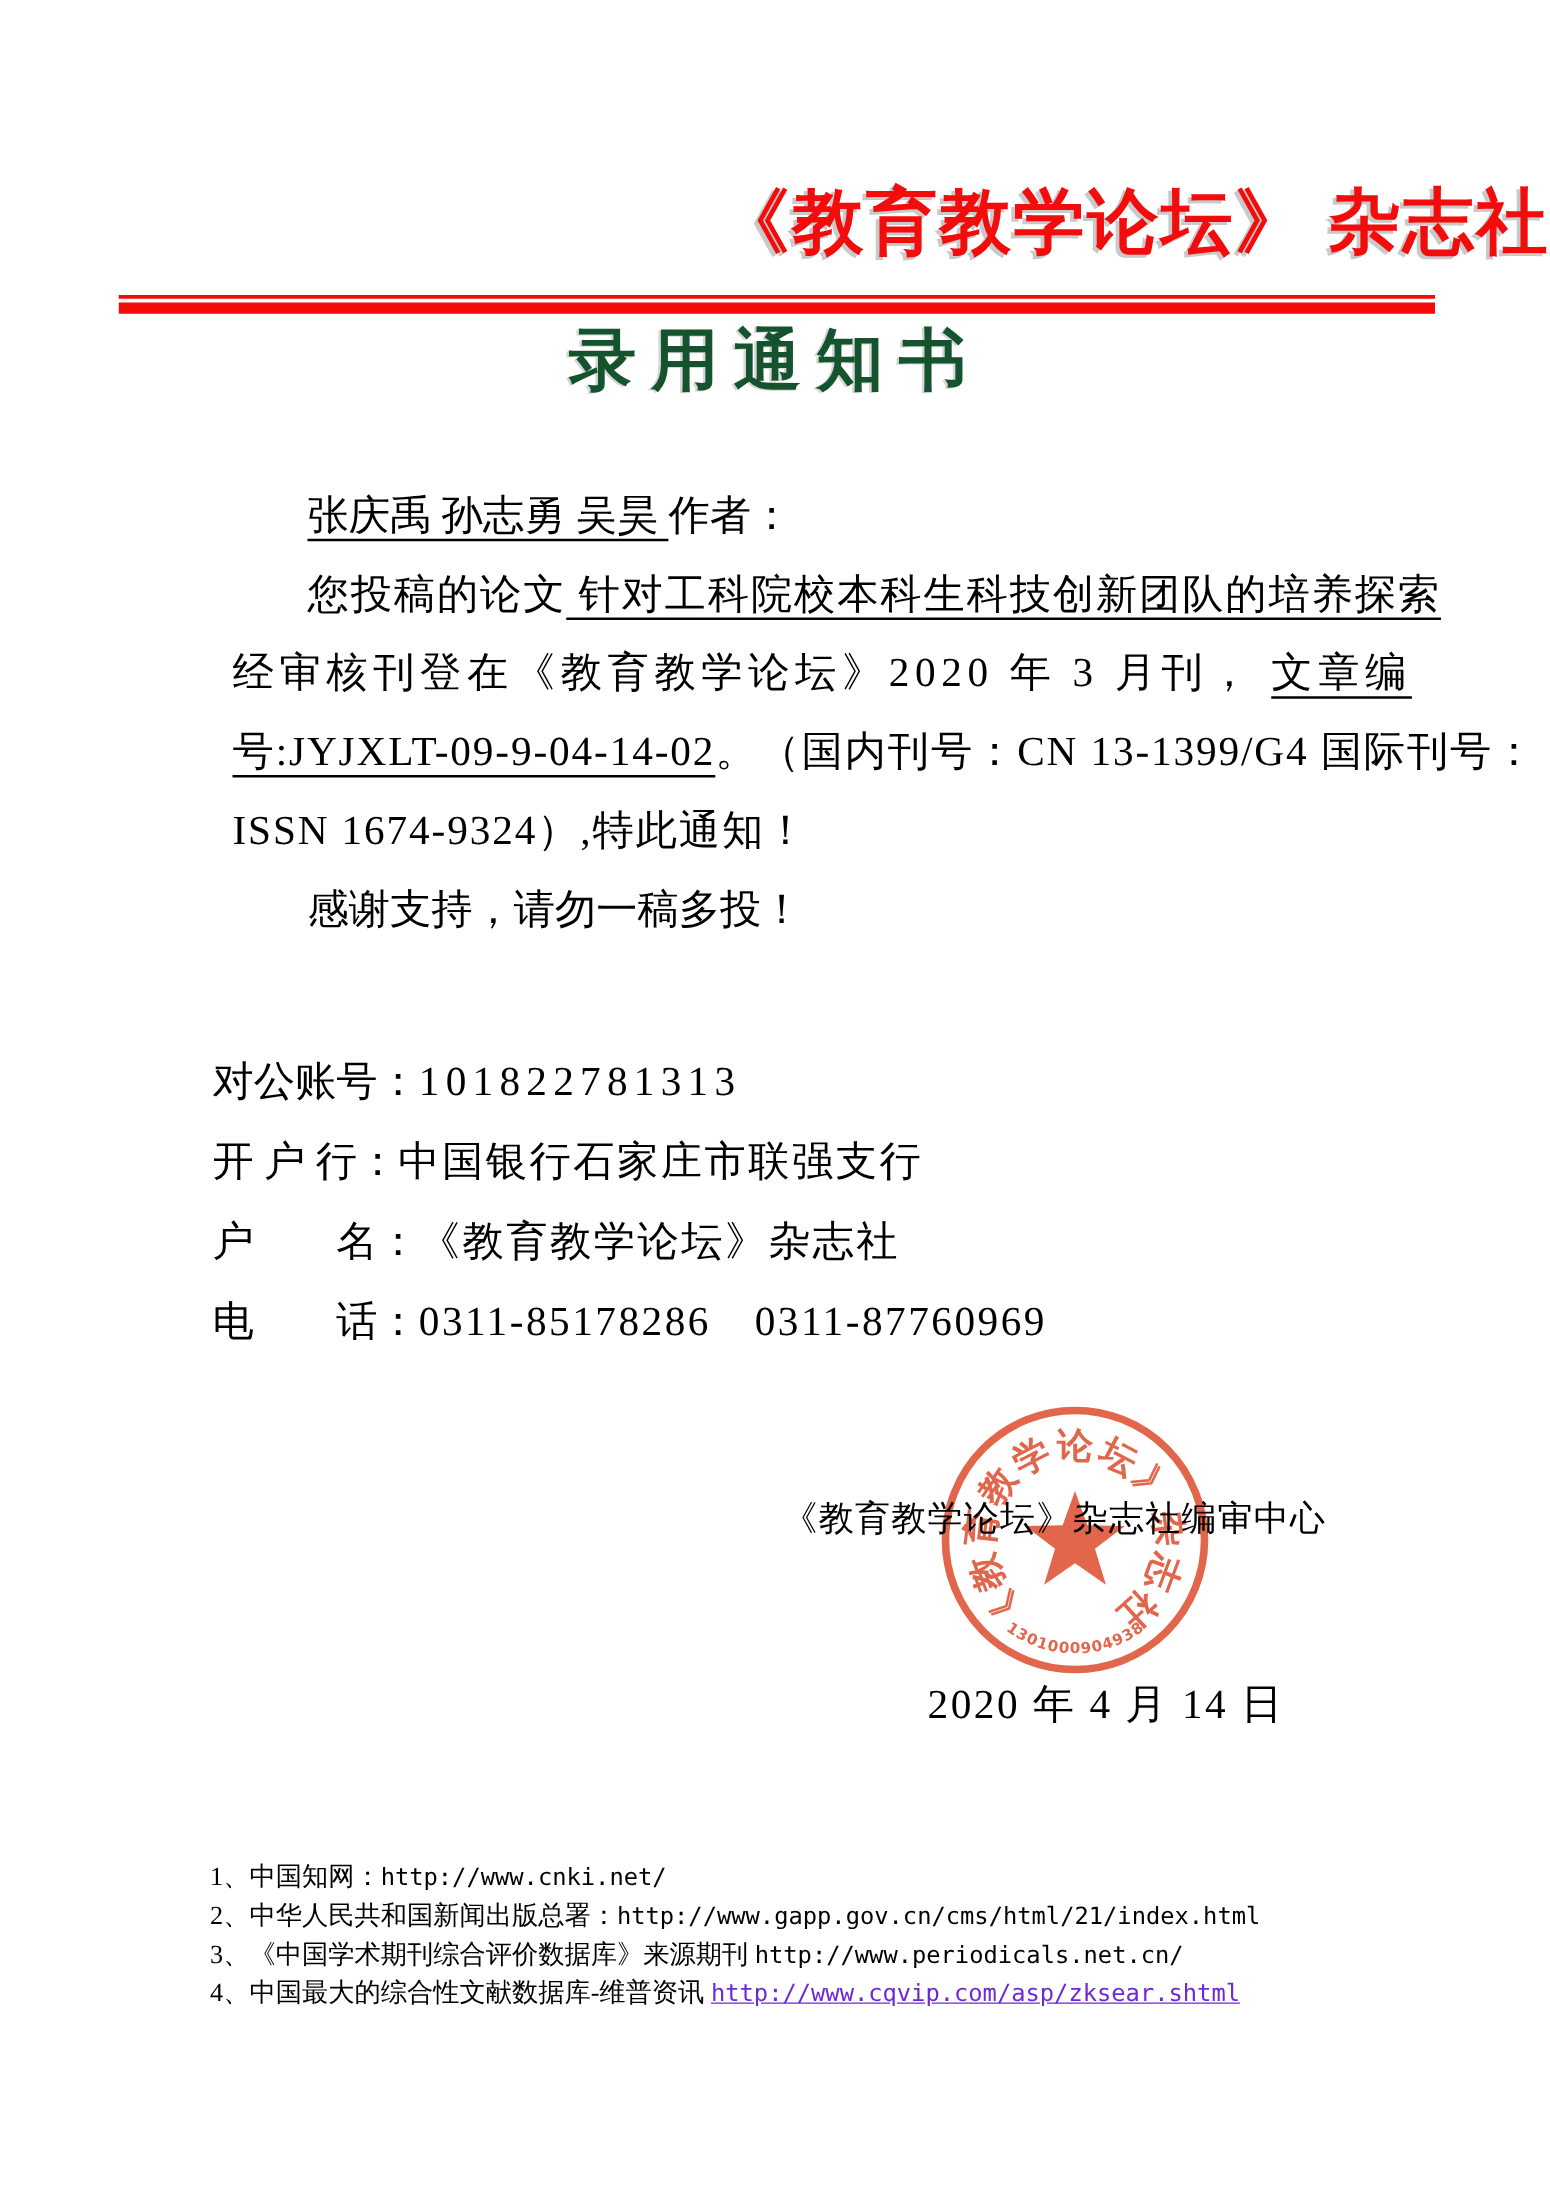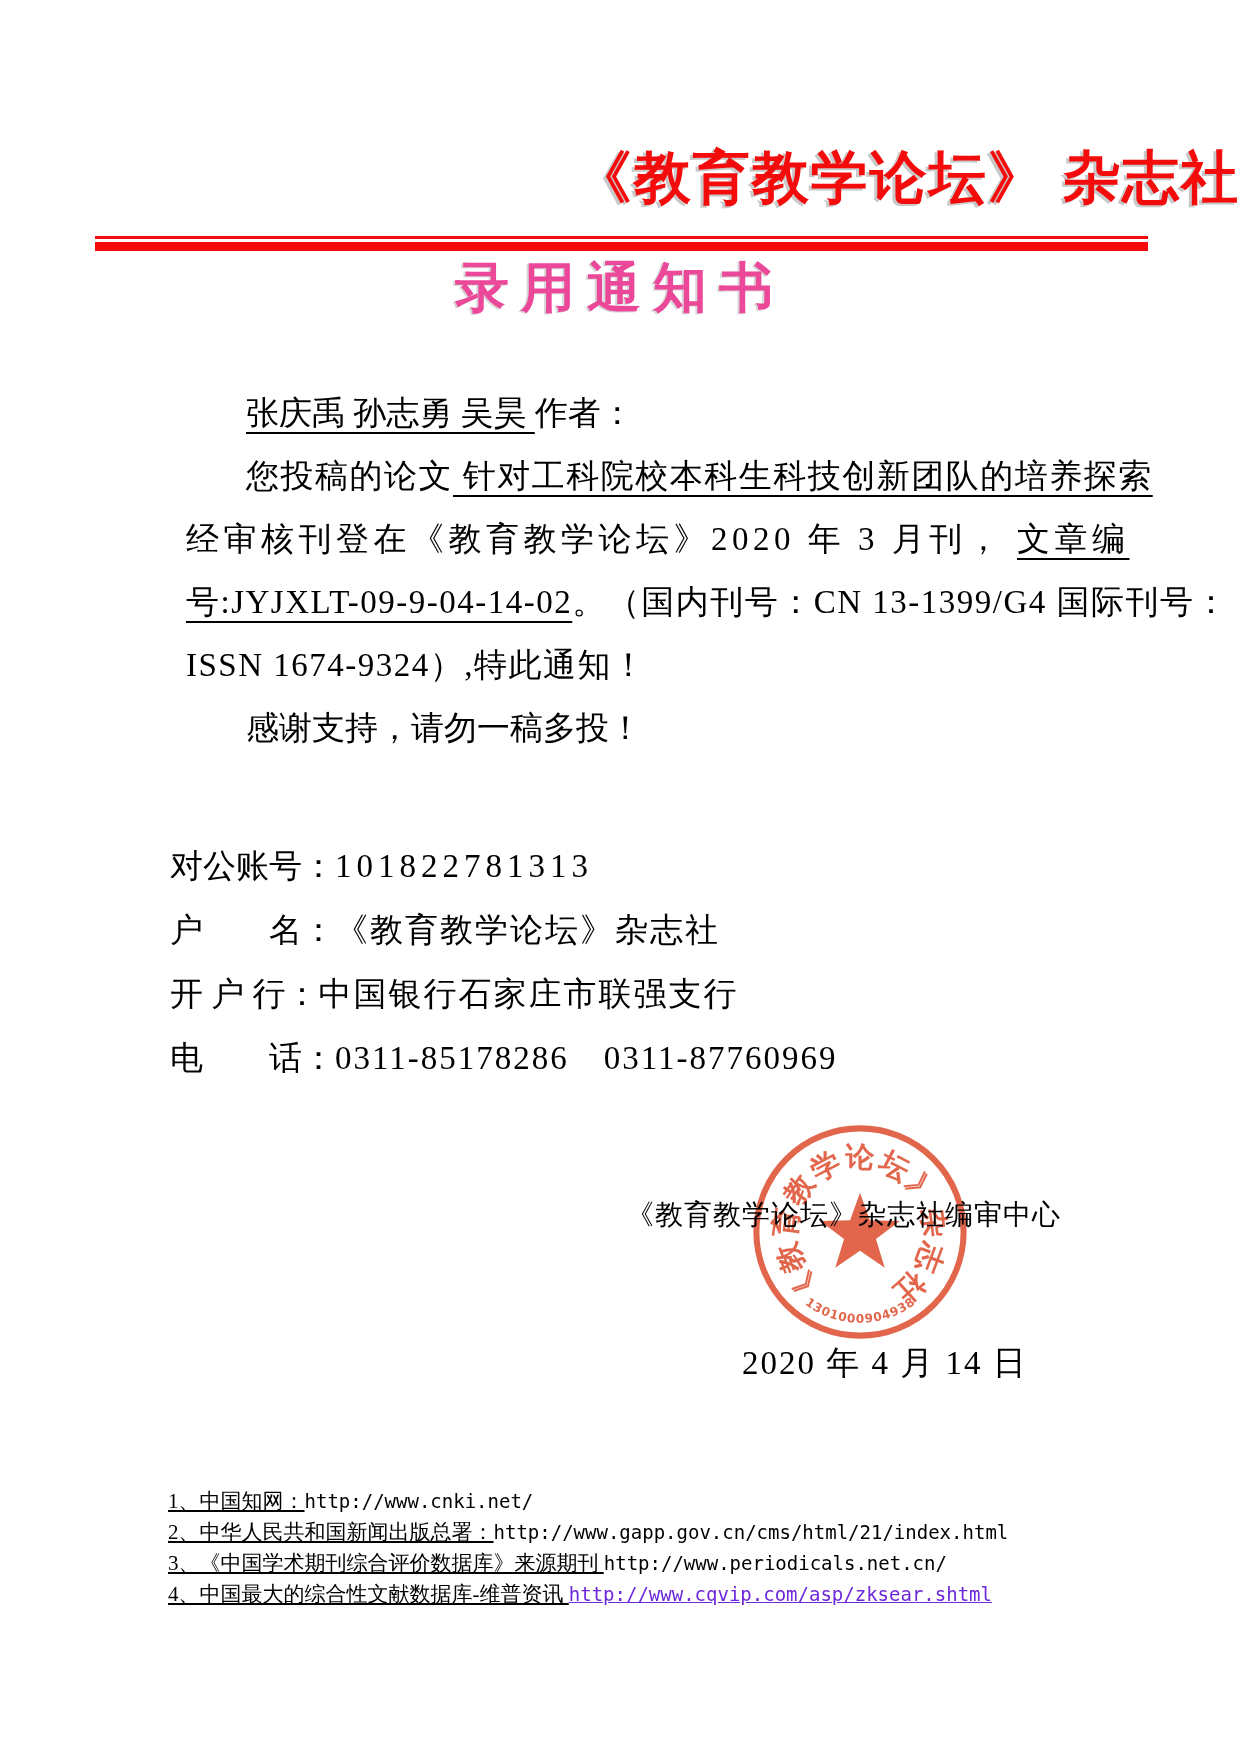--- a/index.html
+++ b/index.html
@@ -21,21 +21,21 @@
     letter-spacing:2px;
     text-shadow:-3px 2px 0 #c9c9c9;
     white-space:pre;
   }
   .rule { position:absolute; left:95px; width:1053px; }
   .rule-thin  { top:236px; height:3px; background:#f40b0b; }
   .rule-thick { top:242px; height:9px; background:#f40b0b; }
   .title-sub {
     position:absolute; top:252px; left:0; width:100%;
     text-align:center;
-    font-size:54px; font-weight:bold; color:#ec4899;
+    font-size:54px; font-weight:bold; color:#14532d;
     letter-spacing:12px;
     text-shadow:-2px 1px 0 #d6d6d6;
     white-space:pre;
   }
 
   
   .letter {
     position:absolute; left:186px; top:382px; width:882px;
     font-size:33px; line-height:63px;
   }
@@ -82,21 +82,21 @@
   
   .sig-org  { position:absolute; left:626px; top:1196px; font-size:28px; letter-spacing:1px; z-index:2; white-space:pre; }
   .sig-date { position:absolute; left:742px; top:1341px; font-size:33px; letter-spacing:2px; z-index:2; white-space:pre; }
 
   
   .footer {
     position:absolute; left:168px; top:1486px;
     font-size:21px; line-height:31px;
   }
   .f-row { height:31px; white-space:pre; }
-  .f-text { white-space:pre;text-decoration:underline; }
+  .f-text { white-space:pre; }
   .f-url  { font-family:"DejaVu Sans Mono","Liberation Mono",monospace; font-size:19px; white-space:pre; }
   .f-link { color:#6d28d9; text-decoration:underline; cursor:pointer; }
 </style>
 </head>
 <body>
 
 <div class="page">
 
   <div class="title-main">《教育教学论坛》 杂志社</div>
   <div class="rule rule-thin"></div>
@@ -107,22 +107,22 @@
     <div class="bline indent"><span class="u">张庆禹 孙志勇 吴昊 </span><span>作者：</span></div>
     <div class="bline indent stretch2"><span>您投稿的论文</span><span class="u"> 针对工科院校本科生科技创新团队的培养探索</span></div>
     <div class="bline stretch1"><span>经审核刊登在《教育教学论坛》2020 年 3 月刊， </span><span class="u">文章编</span></div>
     <div class="bline stretch2"><span class="u">号:JYJXLT-09-9-04-14-02</span><span>。（国内刊号：CN 13-1399/G4 国际刊号：</span></div>
     <div class="bline stretch2">ISSN 1674-9324）,特此通知！</div>
     <div class="bline indent">感谢支持，请勿一稿多投！</div>
   </div>
 
   <div class="account">
     <div class="acc-row"><span class="acc-label">对公账号：</span><span class="acc-value acc-num">101822781313</span></div>
+    <div class="acc-row"><span class="acc-label">开 户 行：</span><span class="acc-value">中国银行石家庄市联强支行</span></div>
     <div class="acc-row"><span class="acc-label">户　　名：</span><span class="acc-value">《教育教学论坛》杂志社</span></div>
-    <div class="acc-row"><span class="acc-label">开 户 行：</span><span class="acc-value">中国银行石家庄市联强支行</span></div>
     <div class="acc-row"><span class="acc-label">电　　话：</span><span class="acc-value">0311-85178286　0311-87760969</span></div>
   </div>
 
   <svg class="stamp-svg" id="stamp-svg" viewBox="0 0 240 240">
     <circle class="stamp-ring" cx="120" cy="120" r="111"></circle>
     <path class="stamp-star" d="M120,78 L130.6,107.4 L162.8,108.1 L137.1,127.6 L146.5,158.4 L120,140 L93.5,158.4 L102.9,127.6 L77.2,108.1 L109.4,107.4 Z"></path>
   <text x="66.46955149129133" y="179.45158603819152" transform="rotate(-138 66.46955149129133 179.45158603819152)" class="stamp-ring-char">《</text>
       <text x="45.01744084064869" y="147.8857637857452" transform="rotate(-110.4 45.01744084064869 147.8857637857452)" class="stamp-ring-char">教</text>
       <text x="40.63082389484177" y="109.97334131485566" transform="rotate(-82.8 40.63082389484177 109.97334131485566)" class="stamp-ring-char">育</text>
       <text x="54.30806326930369" y="74.34291458524544" transform="rotate(-55.19999999999999 54.30806326930369 74.34291458524544)" class="stamp-ring-char">教</text>

